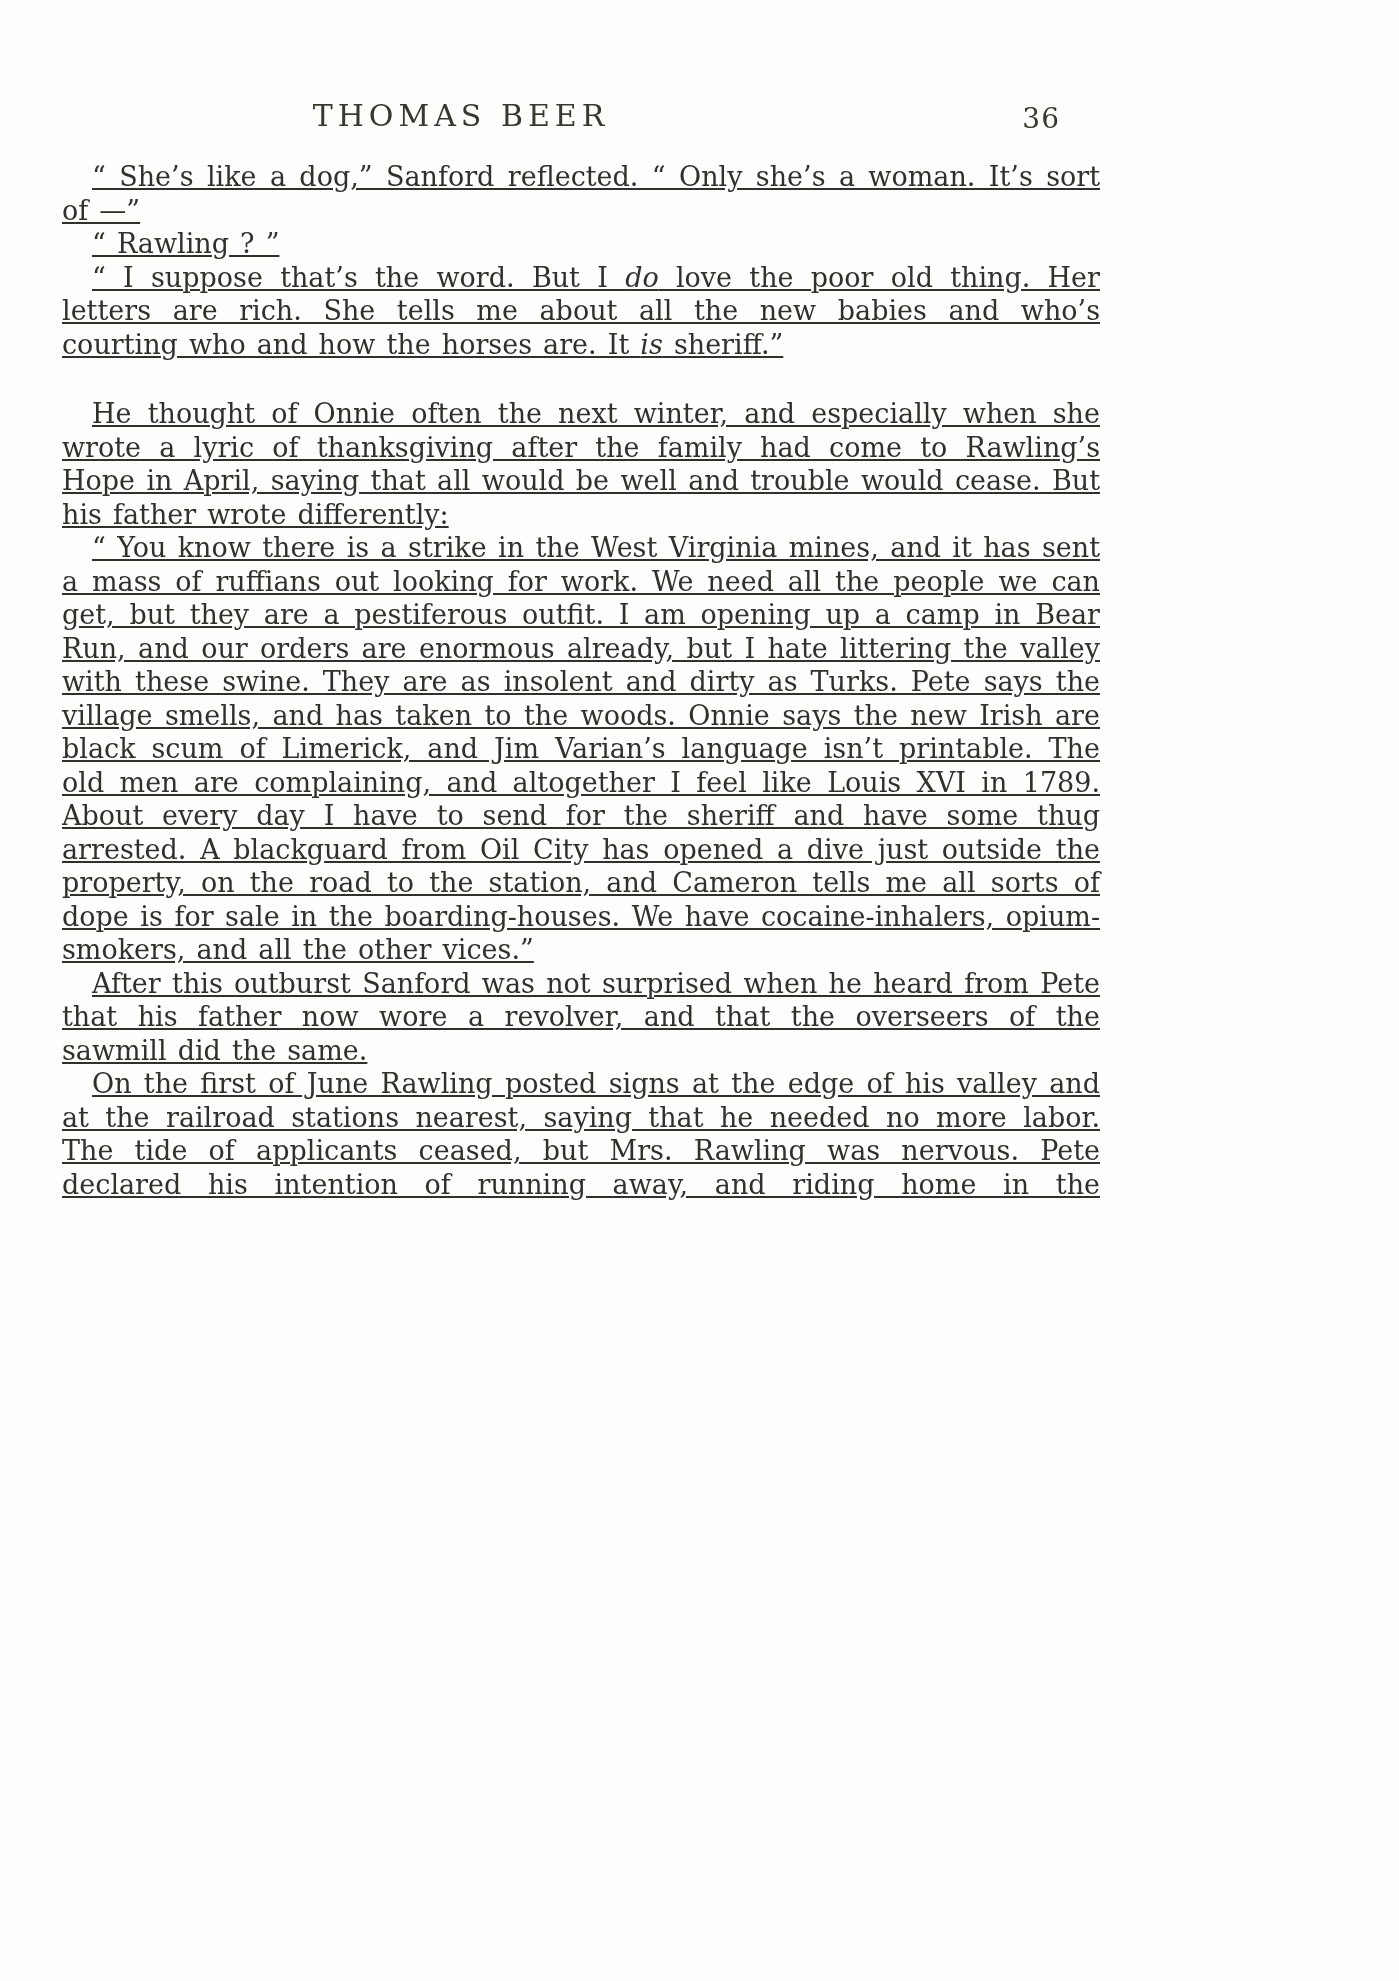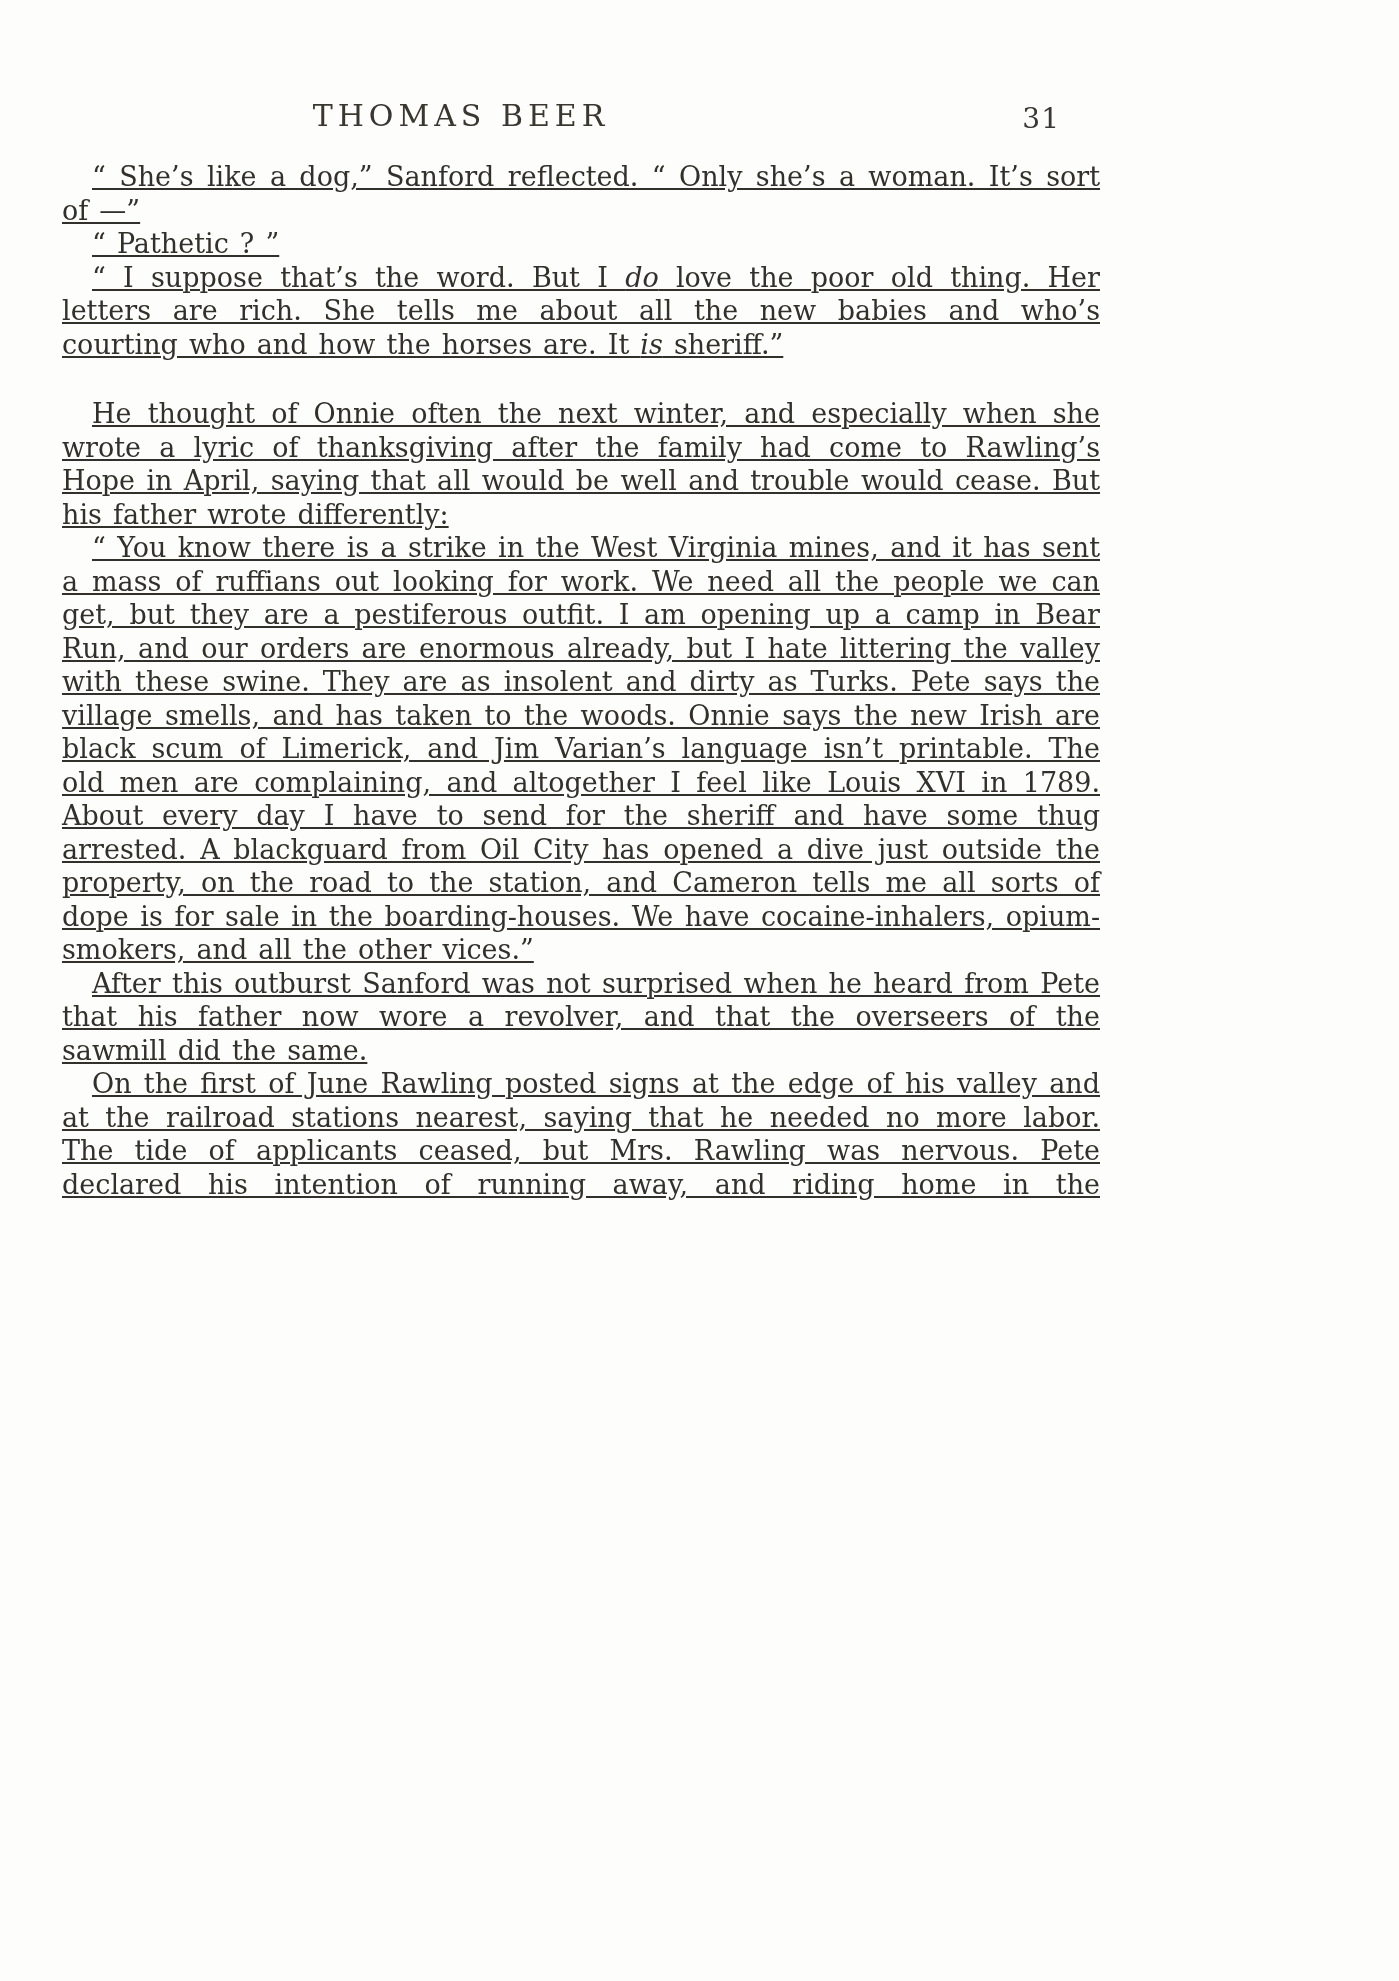--- a/index.html
+++ b/index.html
@@ -45,24 +45,24 @@
   .para.space-before { margin-top: 36px; }
   .para.flush-last { text-align-last: justify; }
   .para i { font-style: italic; }
 </style>
 </head>
 <body>
 
 <div class="page">
   <header class="page-header">
     <span class="running-title">THOMAS BEER</span>
-    <span class="page-number">31</span>
+    <span class="page-number">36</span>
   </header>
   <main class="text-block">
       <p class="para"><span>“ She’s like a dog,” Sanford reflected. “ Only she’s a woman. It’s sort of —”</span></p>
-      <p class="para"><span>“ Pathetic ? ”</span></p>
+      <p class="para"><span>“ Rawling ? ”</span></p>
       <p class="para"><span>“ I suppose that’s the word. But I </span><i>do</i><span> love the poor old thing. Her letters are rich. She tells me about all the new babies and who’s courting who and how the horses are. It </span><i>is</i><span> sheriff.”</span></p>
       <p class="para space-before"><span>He thought of Onnie often the next winter, and especially when she wrote a lyric of thanksgiving after the family had come to Rawling’s Hope in April, saying that all would be well and trouble would cease. But his father wrote differently:</span></p>
       <p class="para"><span>“ You know there is a strike in the West Virginia mines, and it has sent a mass of ruffians out looking for work. We need all the people we can get, but they are a pestiferous outfit. I am opening up a camp in Bear Run, and our orders are enormous already, but I hate littering the valley with these swine. They are as insolent and dirty as Turks. Pete says the village smells, and has taken to the woods. Onnie says the new Irish are black scum of Limerick, and Jim Varian’s language isn’t printable. The old men are complaining, and altogether I feel like Louis XVI in 1789. About every day I have to send for the sheriff and have some thug arrested. A blackguard from Oil City has opened a dive just outside the property, on the road to the station, and Cameron tells me all sorts of dope is for sale in the boarding-houses. We have cocaine-inhalers, opium-smokers, and all the other vices.”</span></p>
       <p class="para"><span>After this outburst Sanford was not surprised when he heard from Pete that his father now wore a revolver, and that the overseers of the sawmill did the same.</span></p>
       <p class="para flush-last"><span>On the first of June Rawling posted signs at the edge of his valley and at the railroad stations nearest, saying that he needed no more labor. The tide of applicants ceased, but Mrs. Rawling was nervous. Pete declared his intention of running away, and riding home in the</span></p>
     </main>
 </div>
 
 </body></html>

